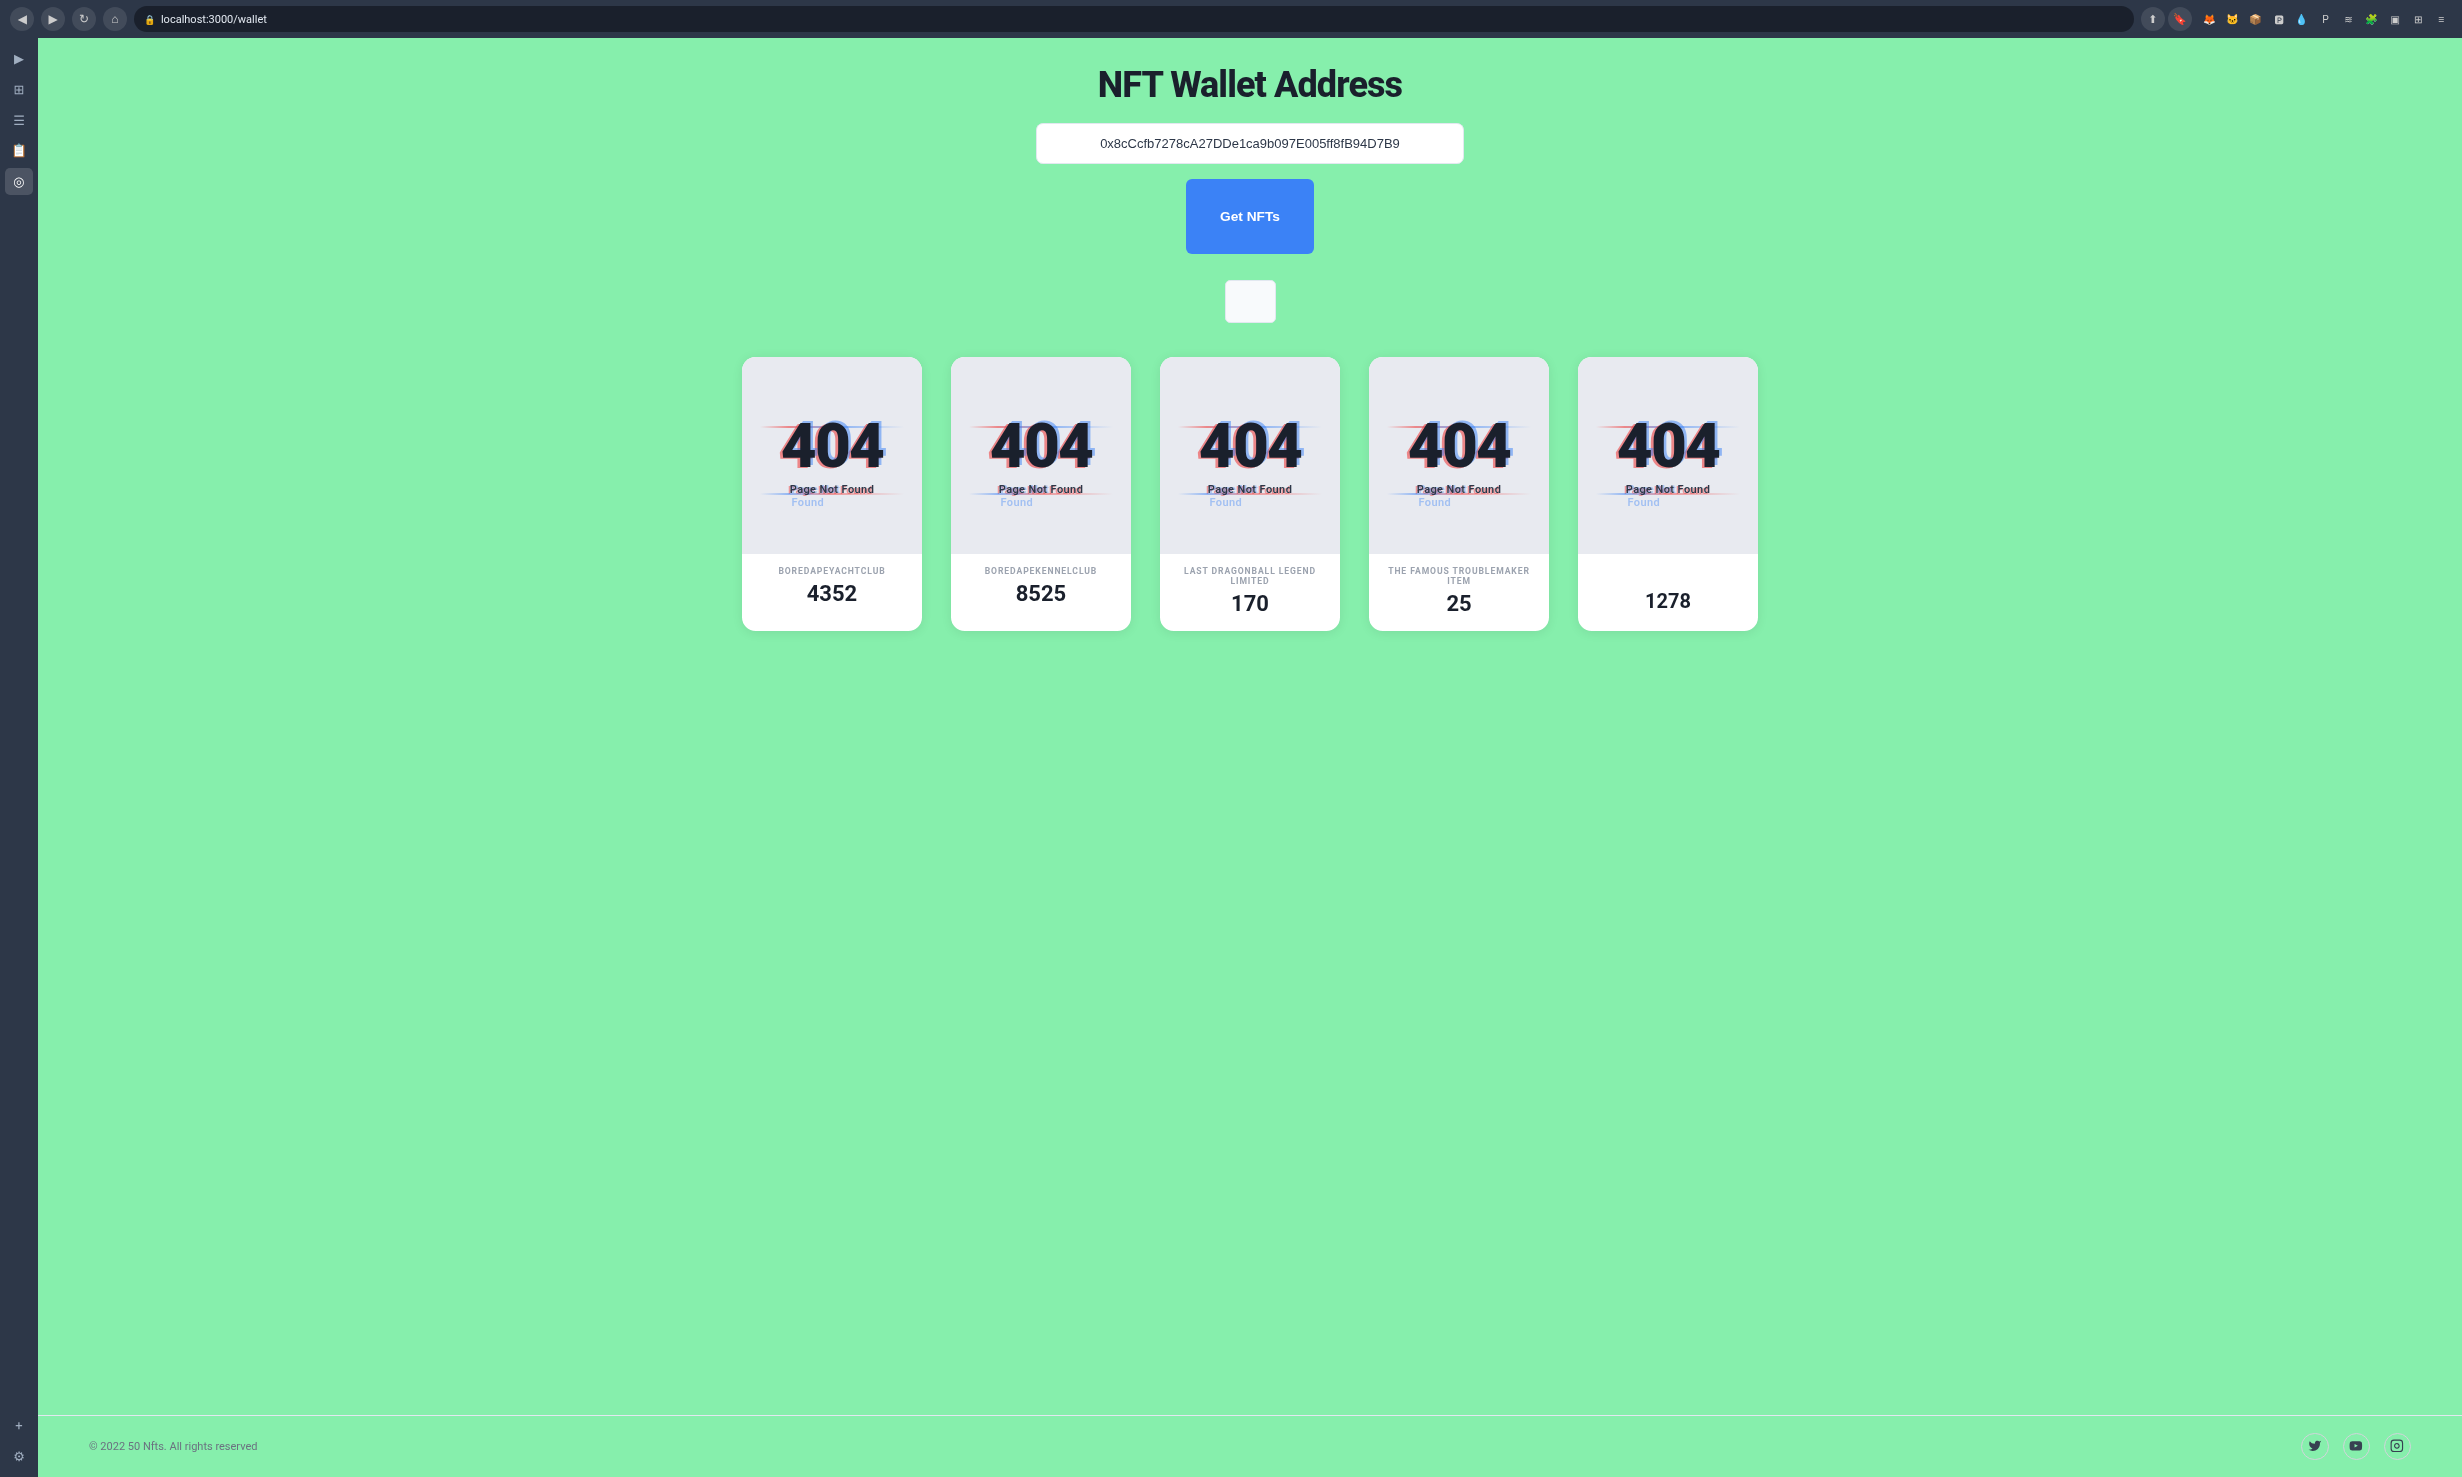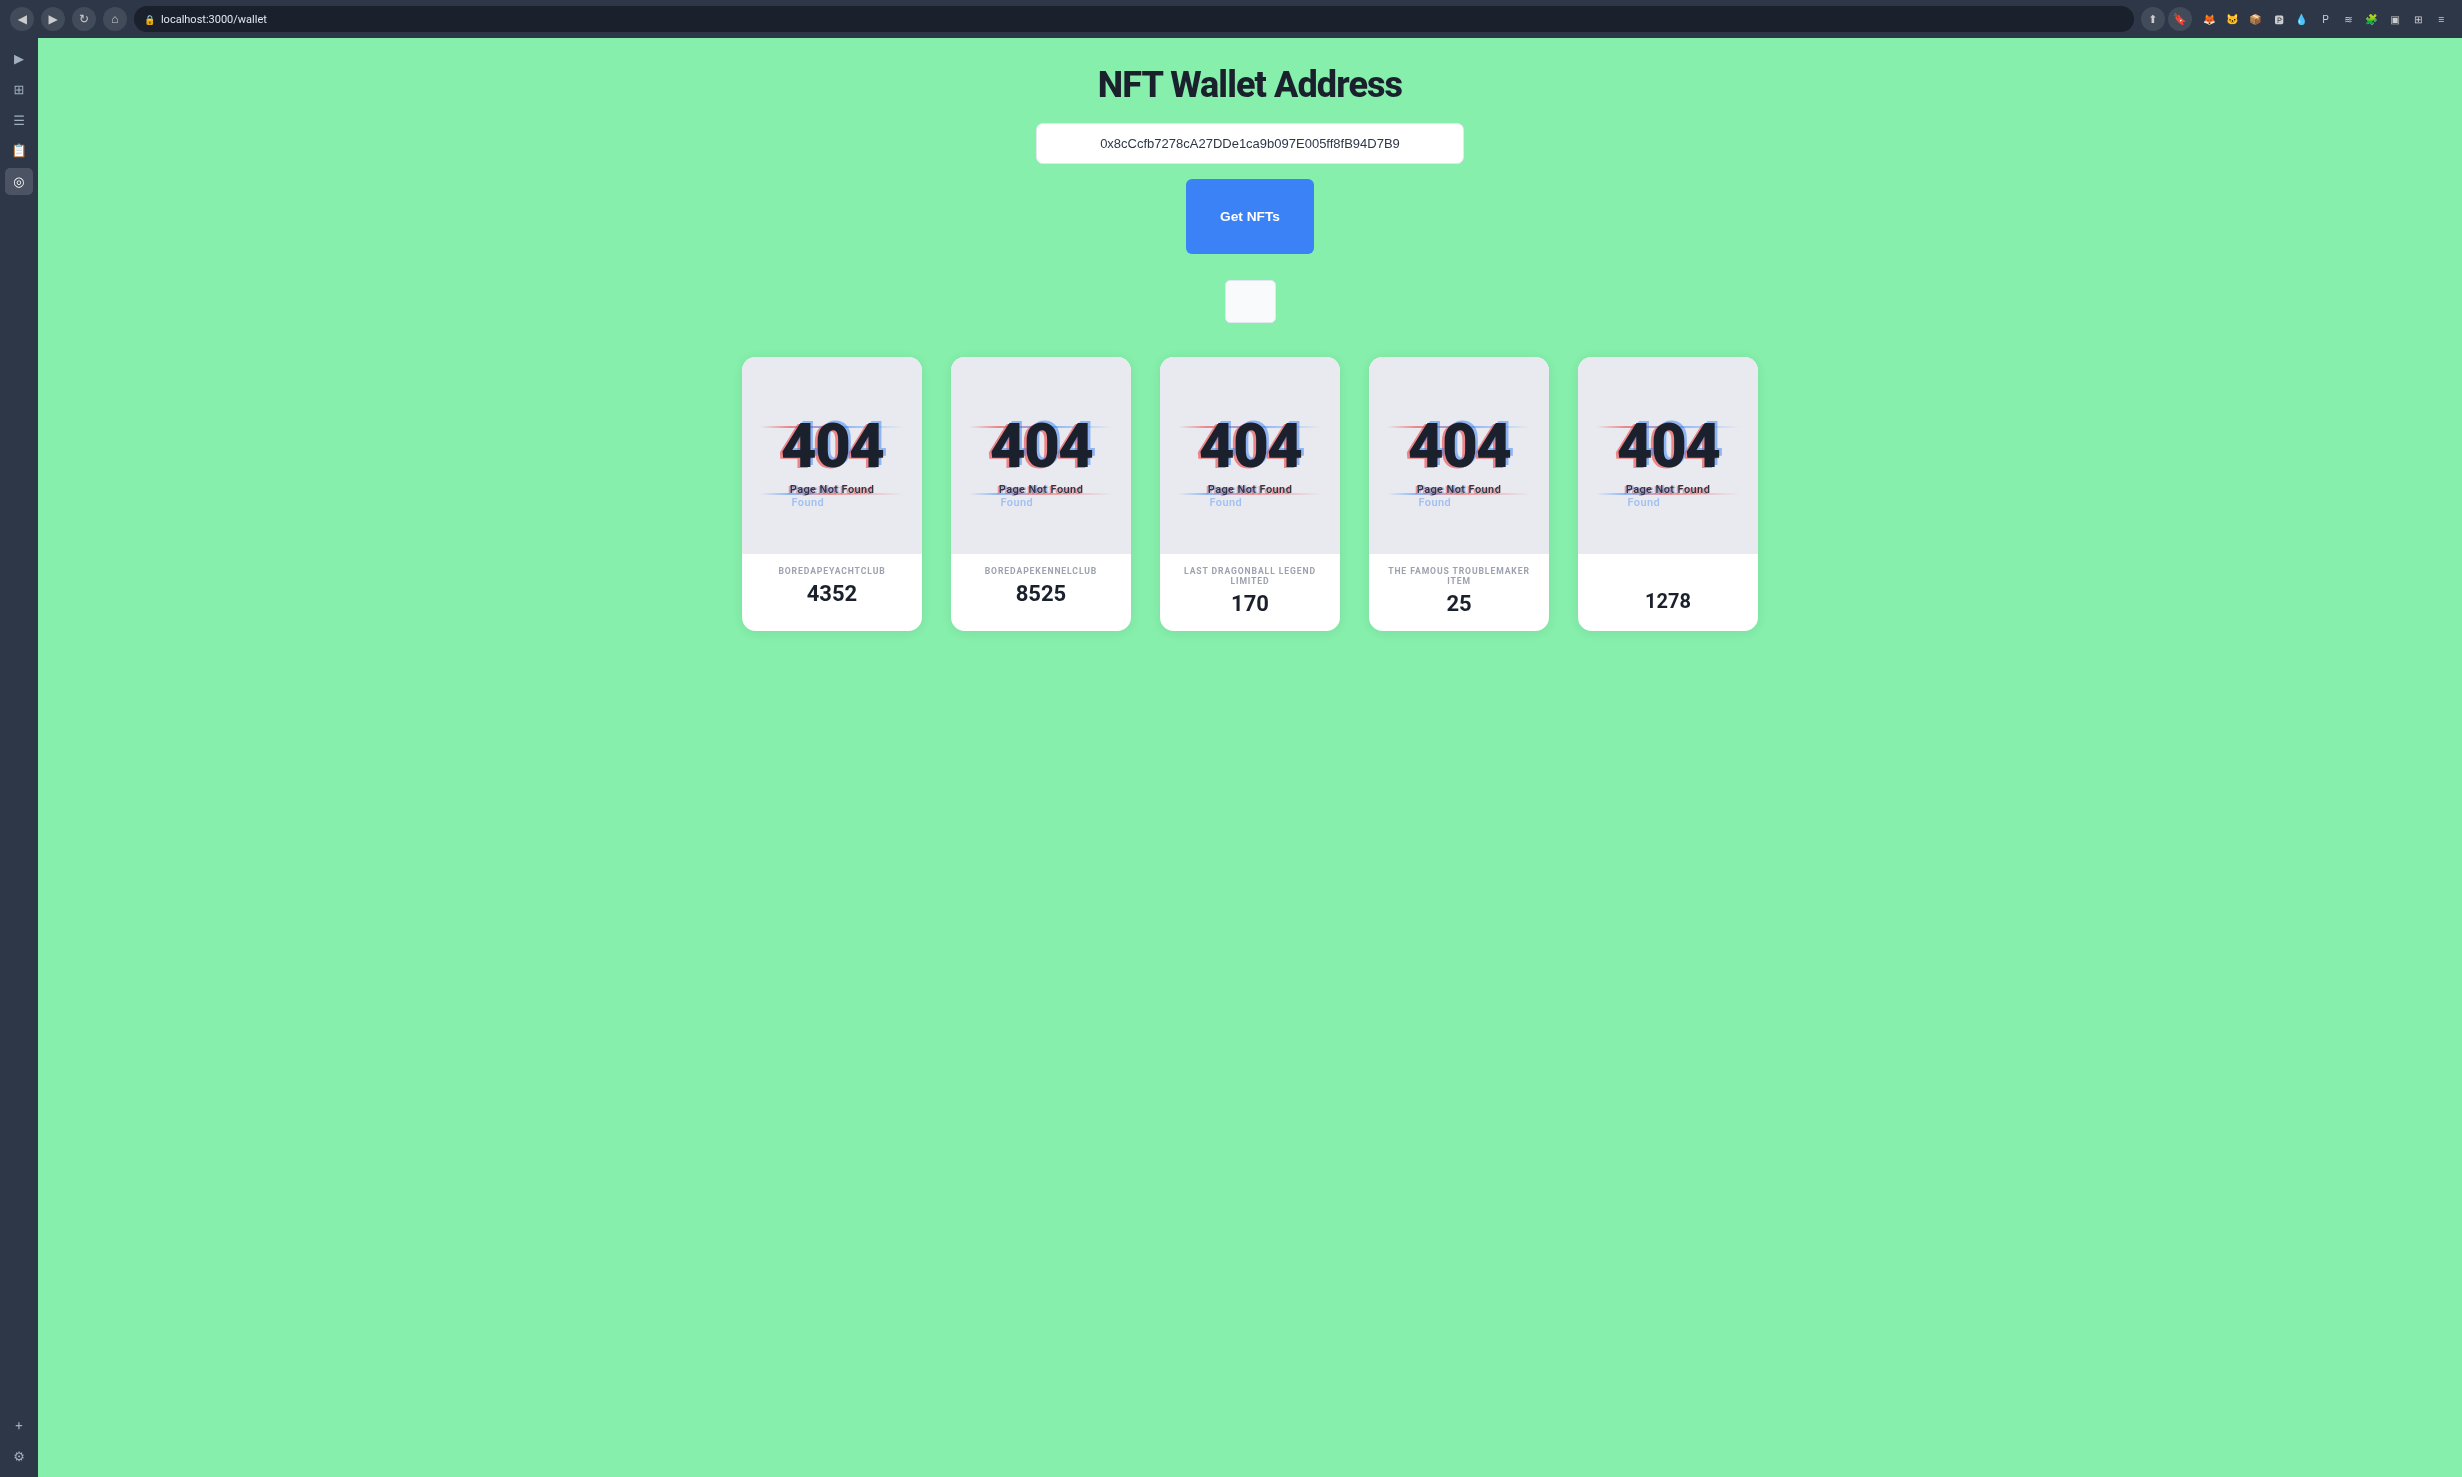--- a/index.html
+++ b/index.html
@@ -502,17 +502,39 @@
               <div class="nft-page-not-found" data-text="Page Not Found"><span>Page Not Found</span></div>
             </div>
           </div>
           <div class="nft-card-info">
             <div class="nft-token-id">1278</div>
           </div>
         </div>
 
       </div>
 
+      <div class="page-footer">
+        <div class="footer-copyright">© 2022 50 Nfts. All rights reserved</div>
+        <div class="footer-social">
+          <div class="social-icon">
+            <svg width="13.7" height="13.7" viewBox="0 0 24 24" fill="currentColor">
+              <path d="M23 3a10.9 10.9 0 01-3.14 1.53 4.48 4.48 0 00-7.86 3v1A10.66 10.66 0 013 4s-4 9 5 13a11.64 11.64 0 01-7 2c9 5 20 0 20-11.5a4.5 4.5 0 00-.08-.83A7.72 7.72 0 0023 3z"></path>
+            </svg>
+          </div>
+          <div class="social-icon">
+            <svg width="13.7" height="13.7" viewBox="0 0 24 24" fill="currentColor">
+              <path d="M22.54 6.42a2.78 2.78 0 00-1.94-1.96C18.88 4 12 4 12 4s-6.88 0-8.6.46a2.78 2.78 0 00-1.94 1.96A29 29 0 001 12a29 29 0 00.46 5.58A2.78 2.78 0 003.4 19.54C5.12 20 12 20 12 20s6.88 0 8.6-.46a2.78 2.78 0 001.94-1.94A29 29 0 0023 12a29 29 0 00-.46-5.58zM9.75 15.02V8.98L15.5 12l-5.75 3.02z"></path>
+            </svg>
+          </div>
+          <div class="social-icon">
+            <svg width="13.7" height="13.7" viewBox="0 0 24 24" fill="none" stroke="currentColor" stroke-width="2">
+              <rect x="2" y="2" width="20" height="20" rx="5" ry="5"></rect>
+              <path d="M16 11.37A4 4 0 1112.63 8 4 4 0 0116 11.37z"></path>
+              <line x1="17.5" y1="6.5" x2="17.51" y2="6.5"></line>
+            </svg>
+          </div>
+        </div>
+      </div>
 
     </div>
   </div>
 </div>
 
 
 </body></html>

